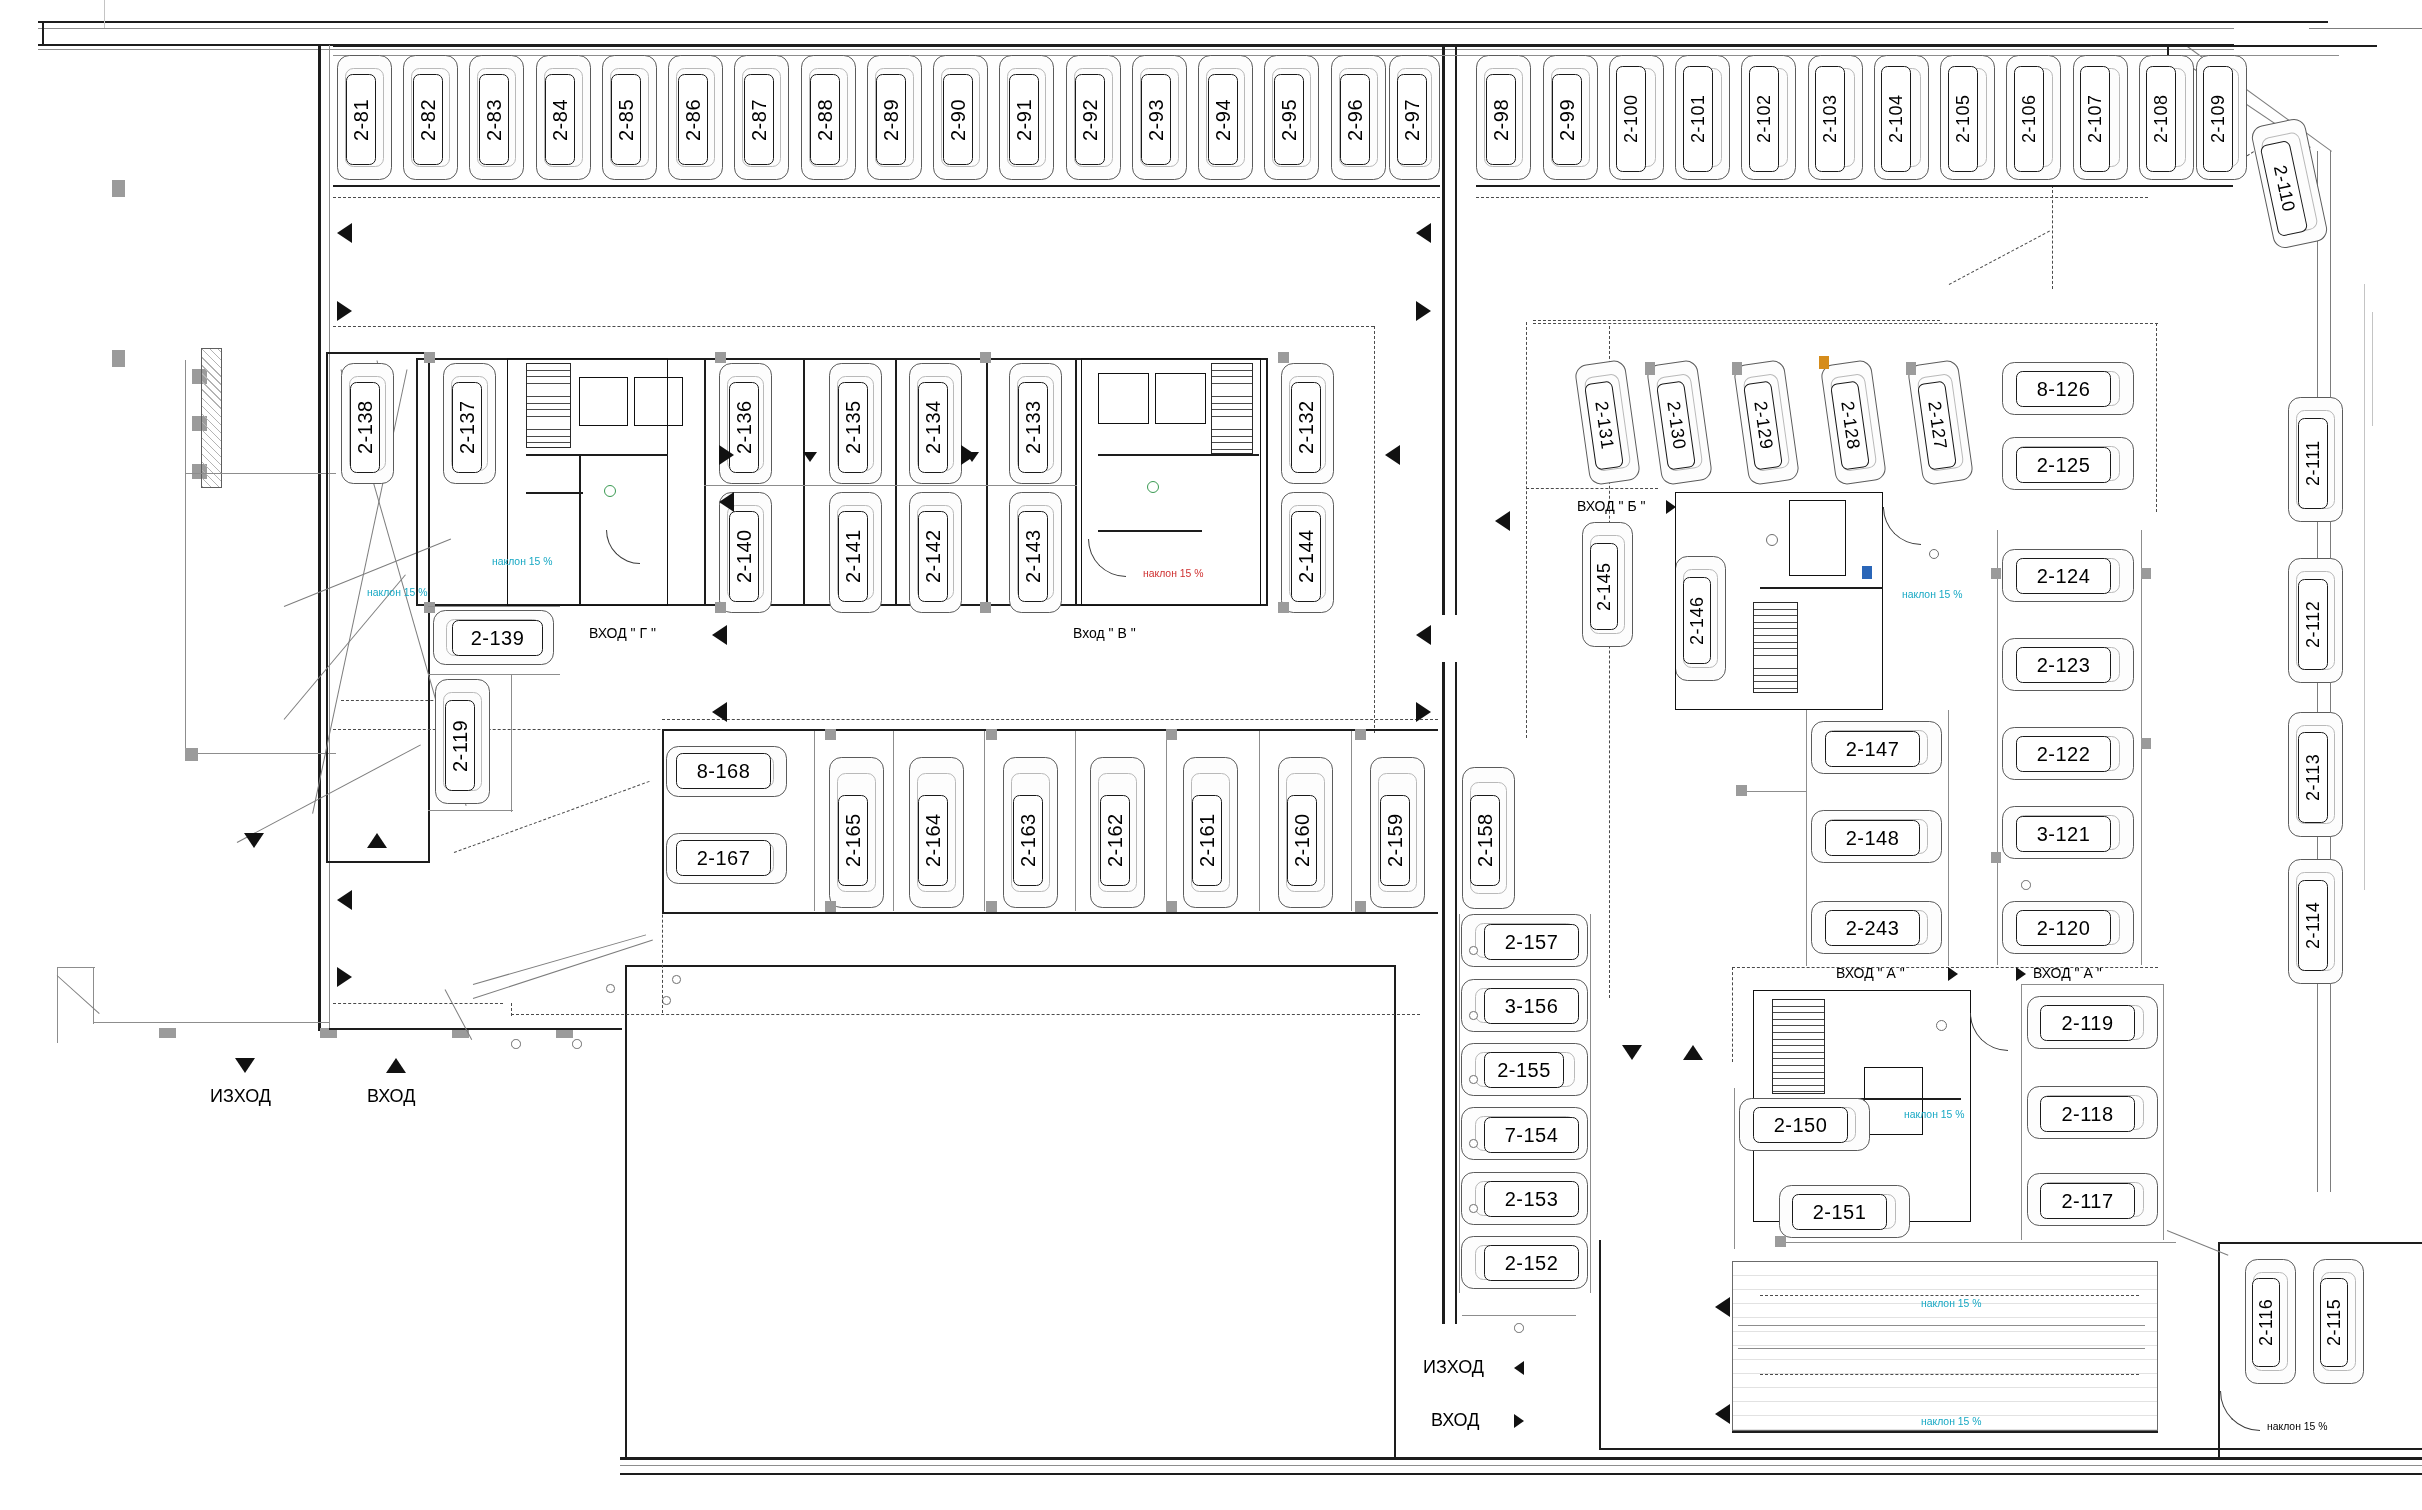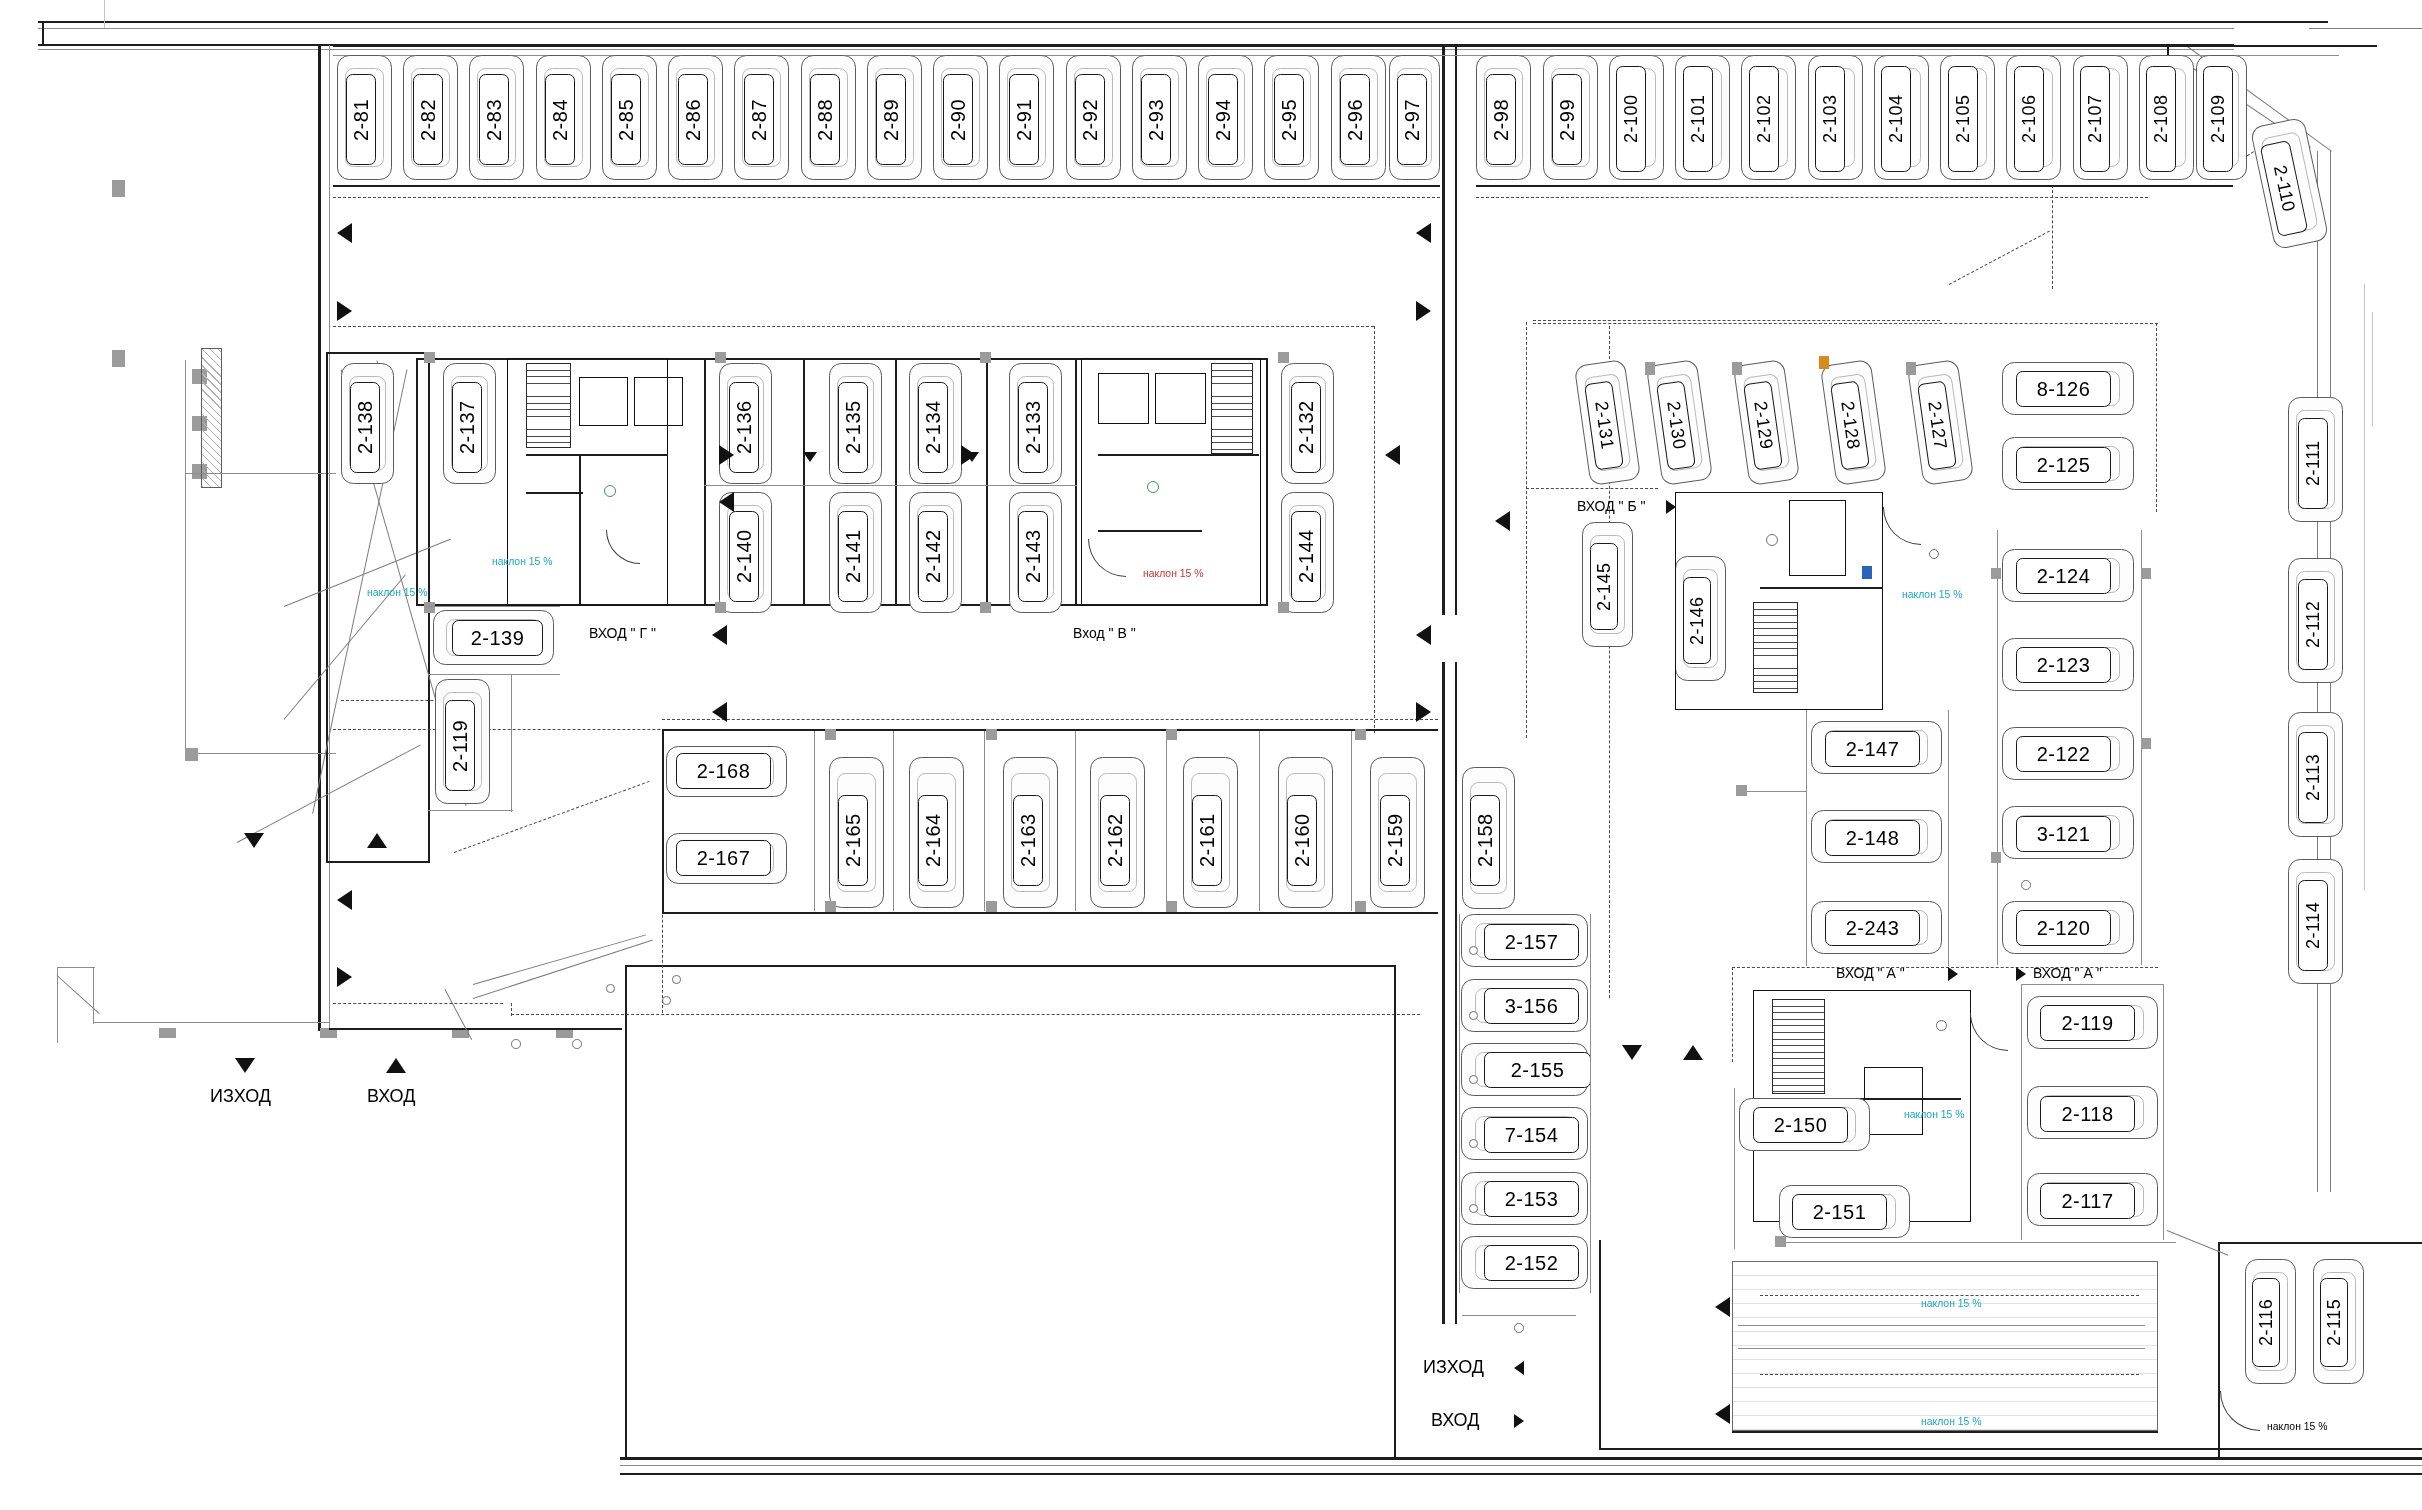--- a/index.html
+++ b/index.html
@@ -464,21 +464,21 @@
     <div class="ln gray" style="left:428px; top:810px; width:85px; height:0.9px;"></div>
     <div class="ln gray" style="left:511px; top:674px; width:0.9px; height:138px;"></div>
   </div>
 
   <div class="layer">
     <div class="ln" style="left:662px; top:729px; width:776px; height:1.9px;"></div>
     <div class="ln" style="left:662px; top:729px; width:1.9px; height:185px;"></div>
     <div class="ln" style="left:662px; top:912px; width:776px; height:1.9px;"></div>
 
     <div class="car h" style="left:666px; top:746px; width:121px; height:51px;"></div>
-    <div class="stall" style="left:676px; top:753px; width:95px; height:36px;">2-168</div>
+    <div class="stall" style="left:676px; top:753px; width:95px; height:36px;">8-168</div>
     <div class="car h" style="left:666px; top:833px; width:121px; height:51px;"></div>
     <div class="stall" style="left:676px; top:840px; width:95px; height:36px;">2-167</div>
 
     <div class="car" style="left:829px; top:757px; width:55px; height:151px;"></div>
     <div class="stall v" style="left:838px; top:795px; width:30px; height:91px;">2-165</div>
     <div class="car" style="left:909px; top:757px; width:55px; height:151px;"></div>
     <div class="stall v" style="left:918px; top:795px; width:30px; height:91px;">2-164</div>
     <div class="car" style="left:1003px; top:757px; width:55px; height:151px;"></div>
     <div class="stall v" style="left:1013px; top:795px; width:30px; height:91px;">2-163</div>
     <div class="car" style="left:1090px; top:757px; width:55px; height:151px;"></div>
@@ -508,21 +508,21 @@
     <div class="blk" style="left:1166px; top:901px; width:11.4px; height:11.4px;"></div>
     <div class="blk" style="left:1355px; top:901px; width:11.4px; height:11.4px;"></div>
   </div>
 
   <div class="layer">
     <div class="car h" style="left:1461px; top:914px; width:127px; height:53px;"></div>
     <div class="stall" style="left:1484px; top:924px; width:95px; height:36px;">2-157</div>
     <div class="car h" style="left:1461px; top:979px; width:127px; height:53px;"></div>
     <div class="stall" style="left:1484px; top:988px; width:95px; height:36px;">3-156</div>
     <div class="car h" style="left:1461px; top:1043px; width:127px; height:53px;"></div>
-    <div class="stall" style="left:1484px; top:1052px; width:107px; height:36px;text-align:center;">2-155</div>
+    <div class="stall" style="left:1484px; top:1052px; width:80px; height:36px;text-align:center;">2-155</div>
     <div class="car h" style="left:1461px; top:1107px; width:127px; height:53px;"></div>
     <div class="stall" style="left:1484px; top:1117px; width:95px; height:36px;">7-154</div>
     <div class="car h" style="left:1461px; top:1172px; width:127px; height:53px;"></div>
     <div class="stall" style="left:1484px; top:1181px; width:95px; height:36px;">2-153</div>
     <div class="car h" style="left:1461px; top:1236px; width:127px; height:53px;"></div>
     <div class="stall" style="left:1484px; top:1245px; width:95px; height:36px;">2-152</div>
     <div class="ln gray" style="left:1459px; top:914px; width:0.9px; height:379px;"></div>
     <div class="ln gray" style="left:1590px; top:914px; width:0.9px; height:379px;"></div>
     <div class="circ" style="left:1469px; top:946px; width:8.5px; height:8.5px;"></div>
     <div class="circ" style="left:1469px; top:1011px; width:8.5px; height:8.5px;"></div>

